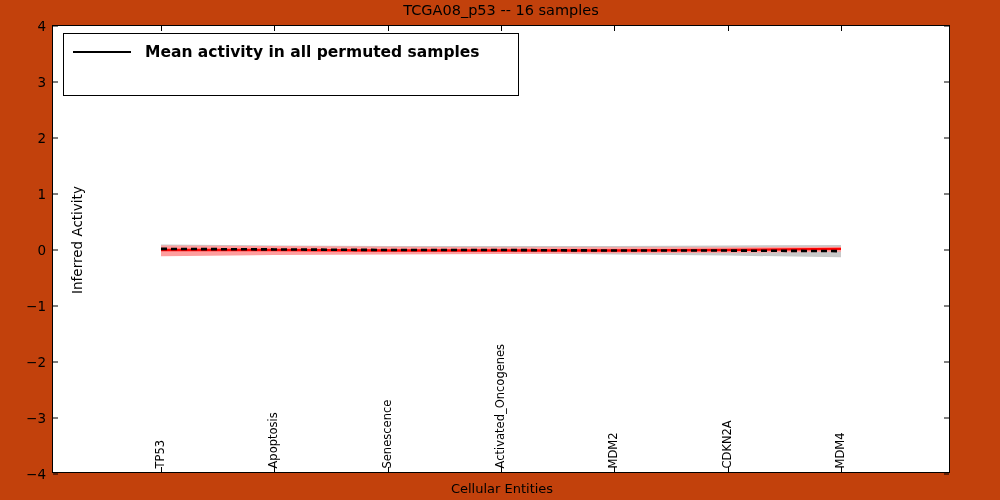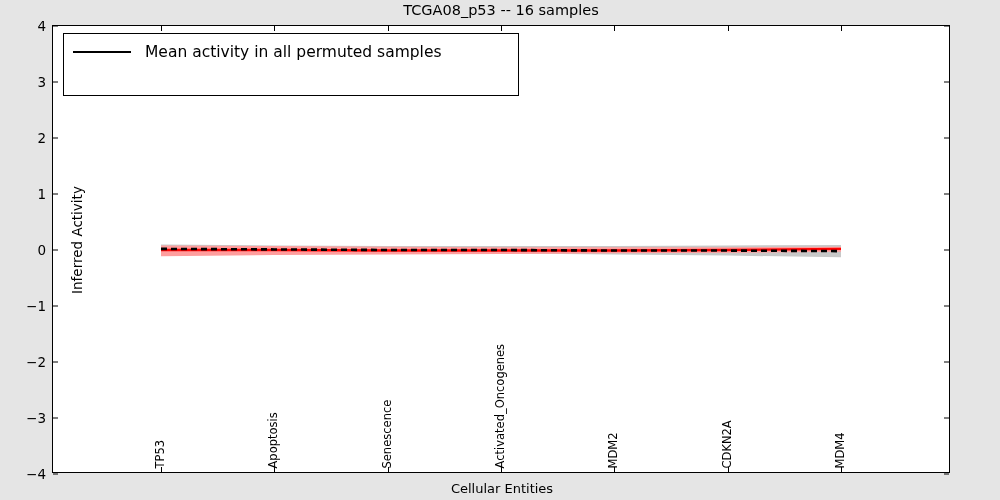--- a/index.html
+++ b/index.html
@@ -10,21 +10,21 @@
   body {
     width: 1000px;
     height: 500px;
     font-family: "DejaVu Sans", sans-serif;
     overflow: hidden;
   }
   #figure {
     position: relative;
     width: 1000px;
     height: 500px;
-    background: #e5e5e5;
+    background: #c2410c;
   }
 
   
   #chart-title {
     position: absolute;
     left: 52px;
     top: 1px;
     width: 898px;
     text-align: center;
     font-size: 14.5px;
@@ -131,20 +131,21 @@
   #legend {
     position: absolute;
     left: 10px;
     top: 7px;
     border: 1.4px solid #000000;
     background: #ffffff;
     padding: 5px 12px 5px 9px;
     box-sizing: border-box;
     width: 456px;
     height: 63px;
+    font-weight: bold;
   }
   .legend-row {
     display: flex;
     align-items: center;
     height: 26px;
   }
   .legend-swatch {
     width: 58px;
     height: 0;
     margin-right: 14px;

